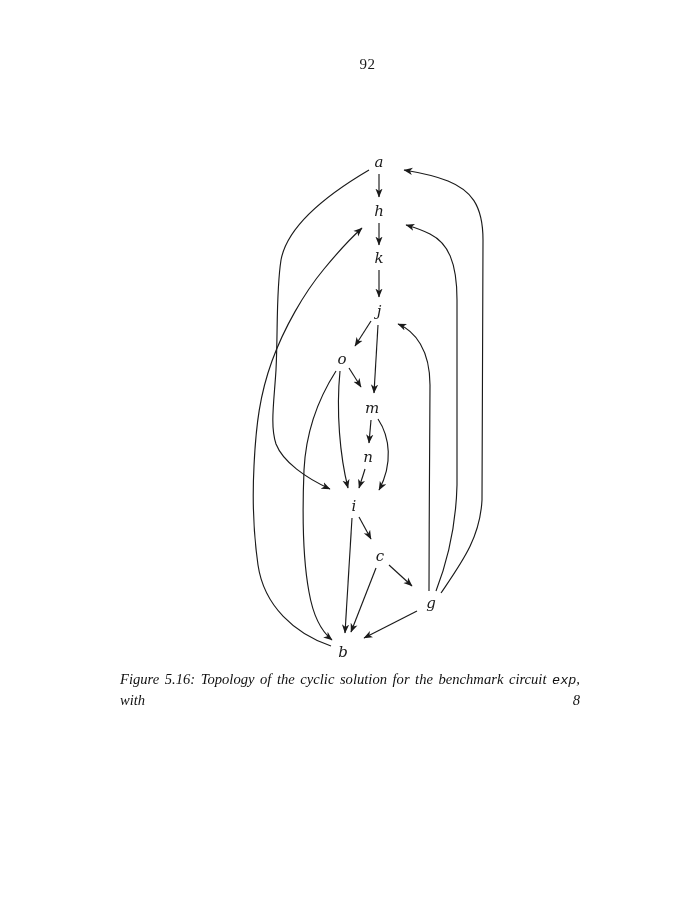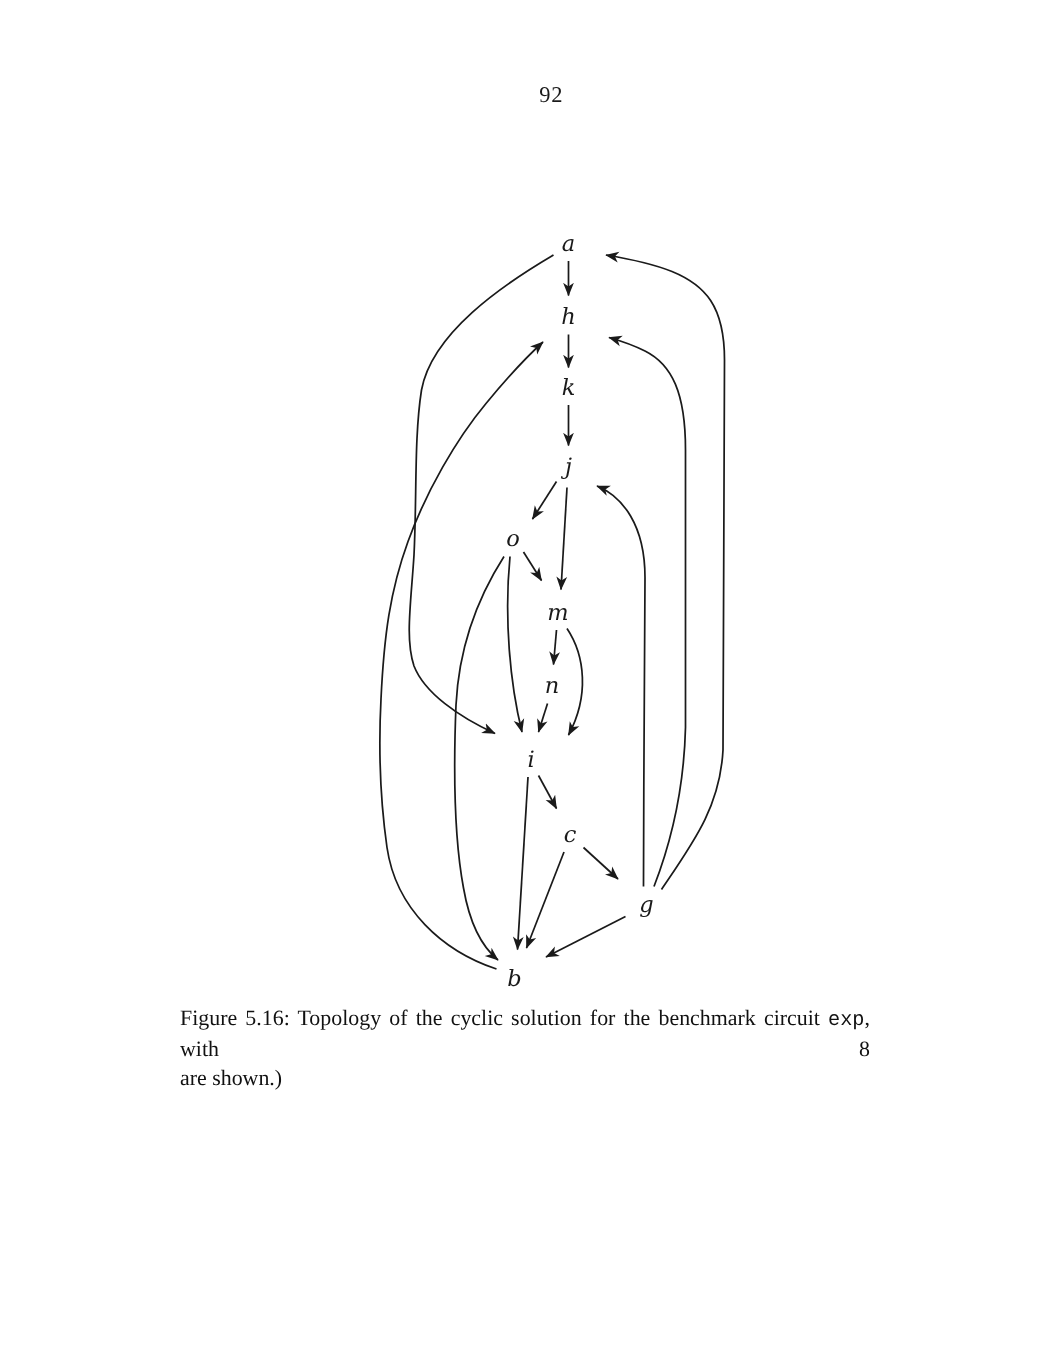--- a/index.html
+++ b/index.html
@@ -30,21 +30,21 @@
     font-size:15px;
     fill:#1a1a1a;
   }
   .caption{
     position:absolute;
     left:120px;top:670px;width:460px;
     font-size:14.6px;
     line-height:19.5px;
     color:#111;
   }
-  .cap-line{display:block;}
+  .cap-line{display:block;font-style:italic;}
   .cap-just{text-align:justify;text-align-last:justify;}
   .code{
     font-family:"Liberation Mono","DejaVu Sans Mono",monospace;
     font-size:13.5px;
   }
 </style>
 </head>
 <body>
 
 <div class="page">
@@ -88,16 +88,15 @@
         <text x="368" y="457" text-anchor="middle" dominant-baseline="central" class="node-label">n</text>
         <text x="354" y="506" text-anchor="middle" dominant-baseline="central" class="node-label">i</text>
         <text x="380" y="556" text-anchor="middle" dominant-baseline="central" class="node-label">c</text>
         <text x="431" y="603" text-anchor="middle" dominant-baseline="central" class="node-label">g</text>
         <text x="343" y="652" text-anchor="middle" dominant-baseline="central" class="node-label">b</text>
       </svg>
   </div>
 
   <div class="caption">
     <span class="cap-line cap-just"><span>Figure 5.16:  Topology of the cyclic solution for the benchmark circuit </span><span class="code">exp</span><span>, with 8</span></span>
-    <span class="cap-line">are shown.)</span>
   </div>
 
 </div>
 
 </body></html>

